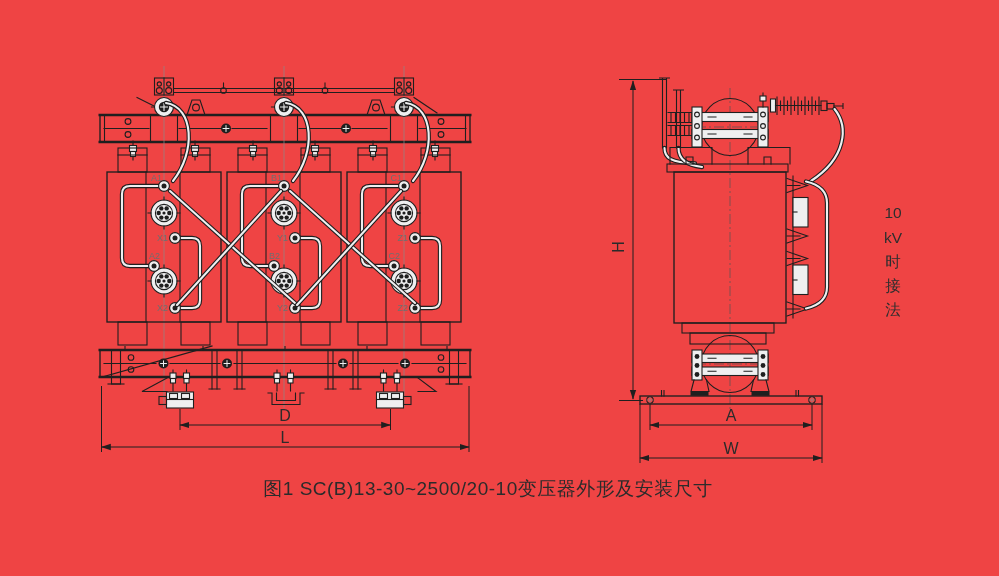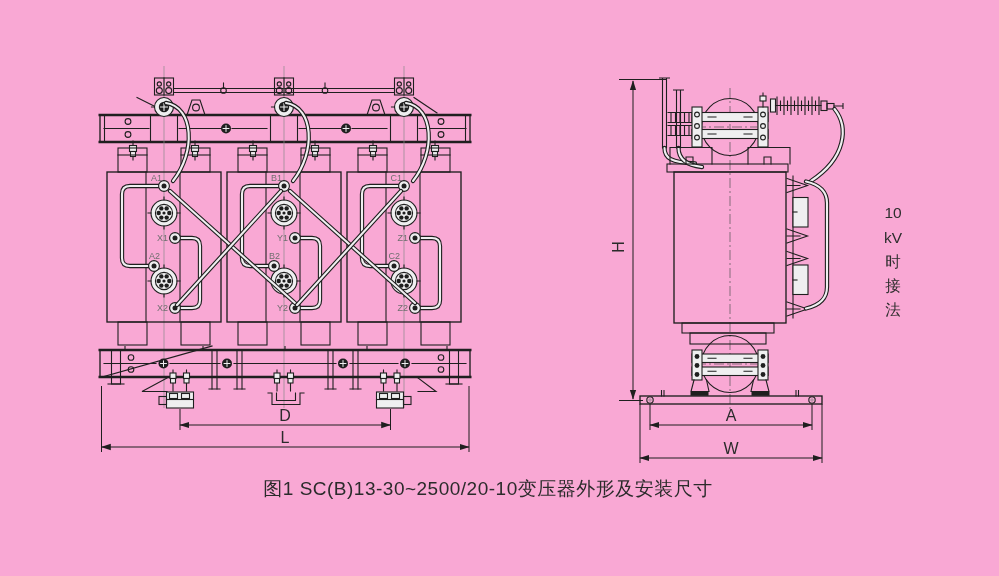--- a/index.html
+++ b/index.html
@@ -1,16 +1,16 @@
 <!DOCTYPE html>
 <html><head>
 <meta charset="utf-8">
 <style>
   html,body{margin:0;padding:0;background:#efeff0;}
-  #canvas{position:relative;width:999px;height:576px;background:#f9a8d4;overflow:hidden;
+  #canvas{position:relative;width:999px;height:576px;background:#ef4444;overflow:hidden;
           font-family:"Liberation Sans",sans-serif;}
   svg{display:block}
   .ln{stroke:#1f1f1f;stroke-width:1.1;fill:none;stroke-linecap:square}
   .ln13{stroke:#1f1f1f;stroke-width:1.35;fill:none}
   .ln2{stroke:#1f1f1f;stroke-width:2.3;fill:none}
   .thin{stroke:#8a8a8a;stroke-width:0.7;fill:none}
   .dash{stroke:#555;stroke-width:0.7;fill:none;stroke-dasharray:10 3 2 3}
   .fillc{fill:#1f1f1f;stroke:none}
   .bgf{fill:#efeff0}
   .tube-o{stroke:#1f1f1f;stroke-width:4.3;fill:none;stroke-linecap:round}

